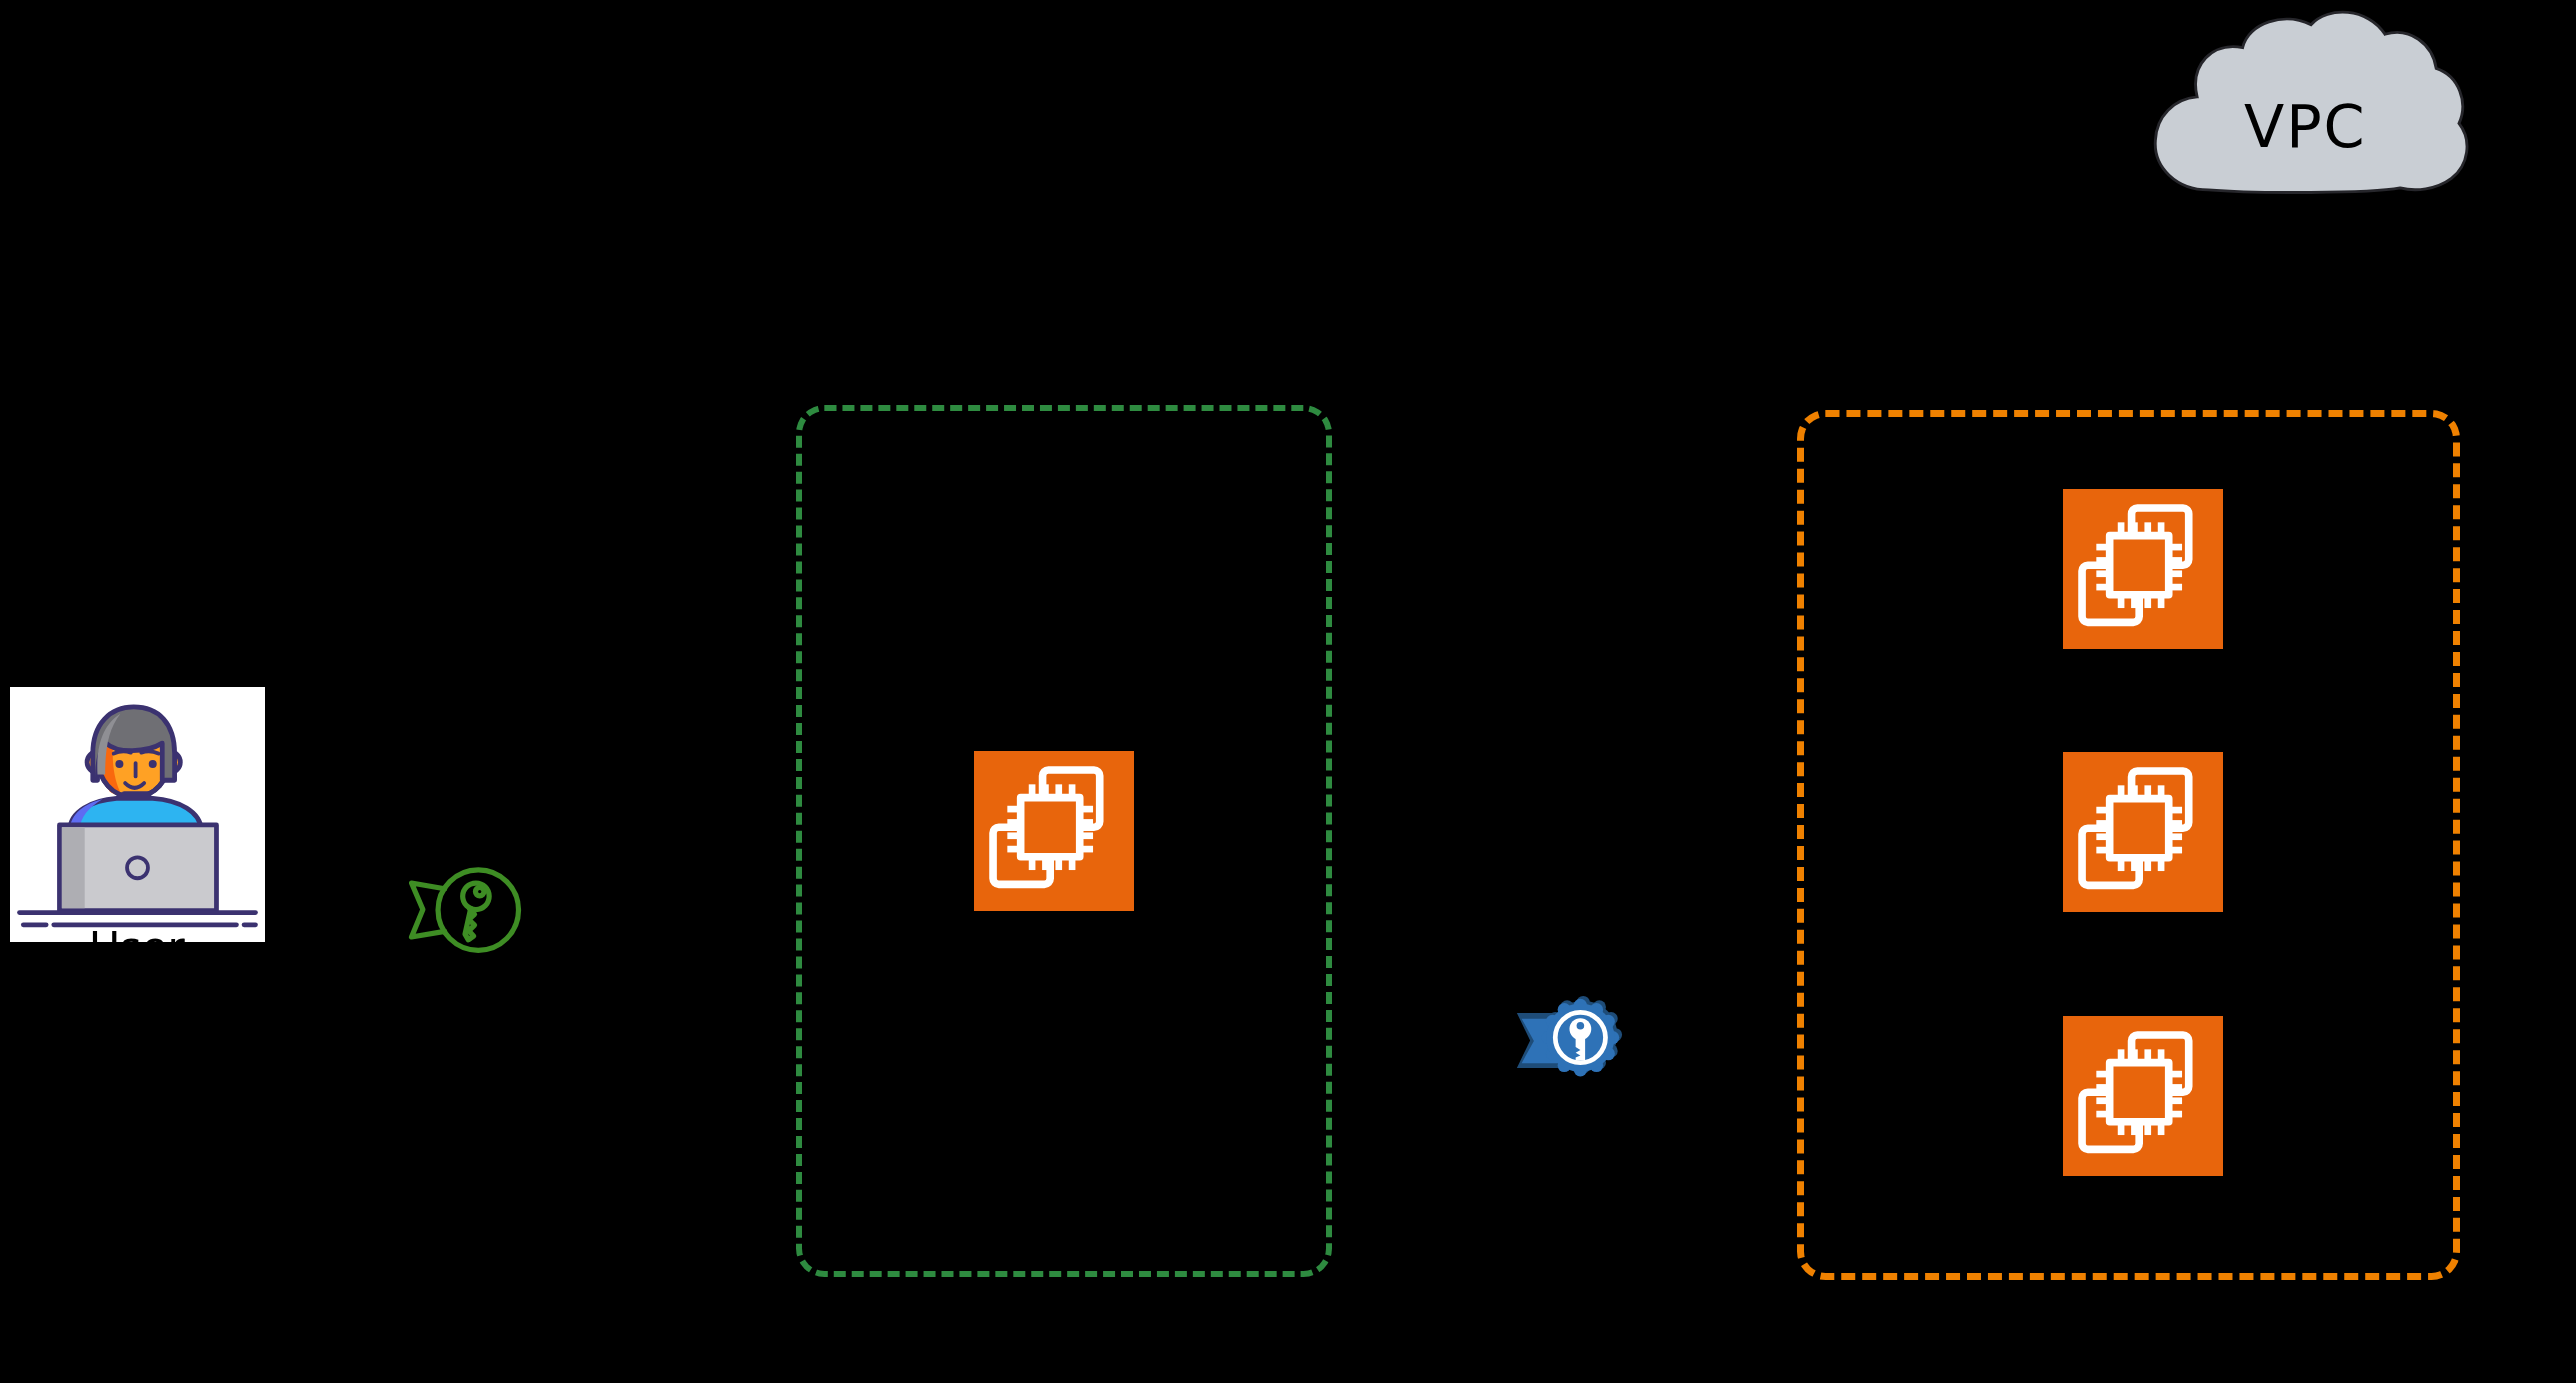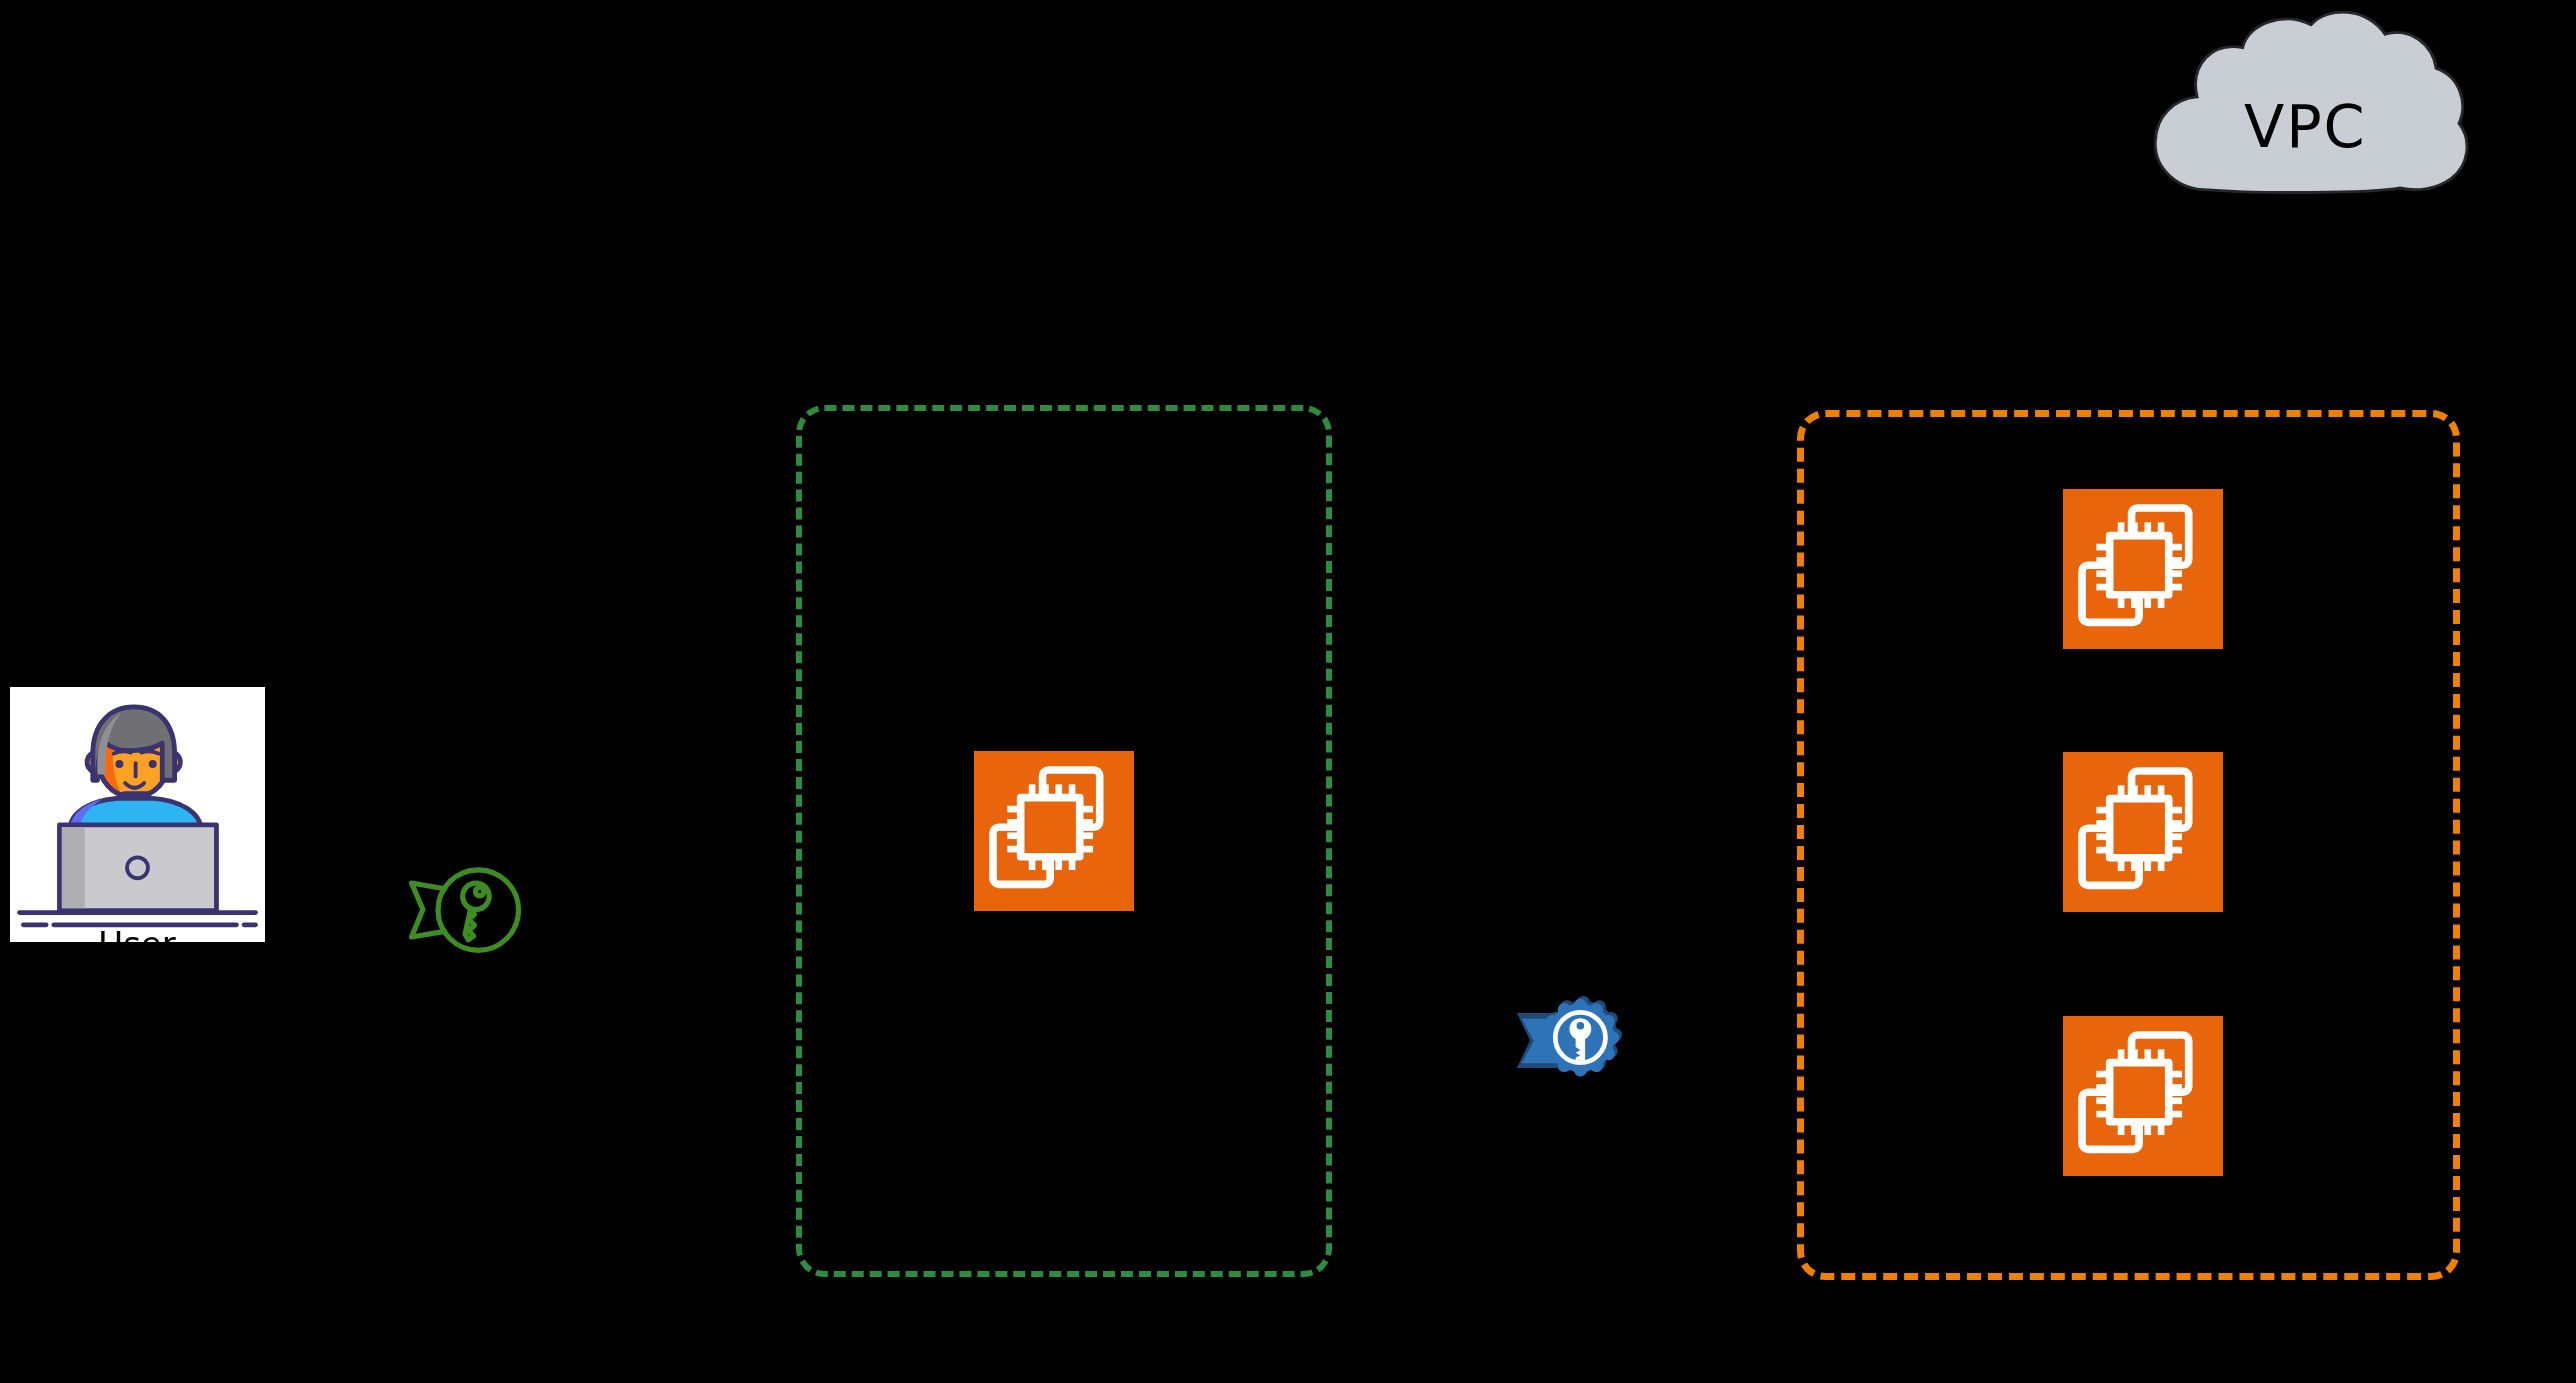--- a/index.html
+++ b/index.html
@@ -31,21 +31,21 @@
     font-family:"DejaVu Sans","Liberation Sans",sans-serif;overflow:hidden;
   }
   .abs{position:absolute;}
   
   #cloud{left:2142px;top:1.9px;}
   #cloud text{fill:var(--cloud-text);font-family:"DejaVu Sans","Liberation Sans",sans-serif;
     font-size:62px;font-weight:500;letter-spacing:2px;}
   
   #user-card{left:9.5px;top:687px;width:255px;height:255px;background:var(--card-bg);}
   #user-label{left:9.5px;top:927px;width:255px;text-align:center;color:#000000;
-    font-size:34px;line-height:1;z-index:3;}
+    font-size:42px;line-height:1;z-index:3;}
   
   #green-key{left:403px;top:862px;}
   .gstroke{stroke:var(--green-key);stroke-width:5.5;fill:none;stroke-linecap:round;stroke-linejoin:round;}
   
   #green-box{left:796px;top:405px;width:536px;height:872px;box-sizing:border-box;
     border:6.6px dashed var(--green-dash);border-radius:28.5px;}
   #orange-box{left:1797px;top:410px;width:663px;height:870px;box-sizing:border-box;
     border:7.6px dashed var(--orange-dash);border-radius:28.5px;}
   
   .chip{width:160px;height:160px;background:var(--ec2-orange);}

